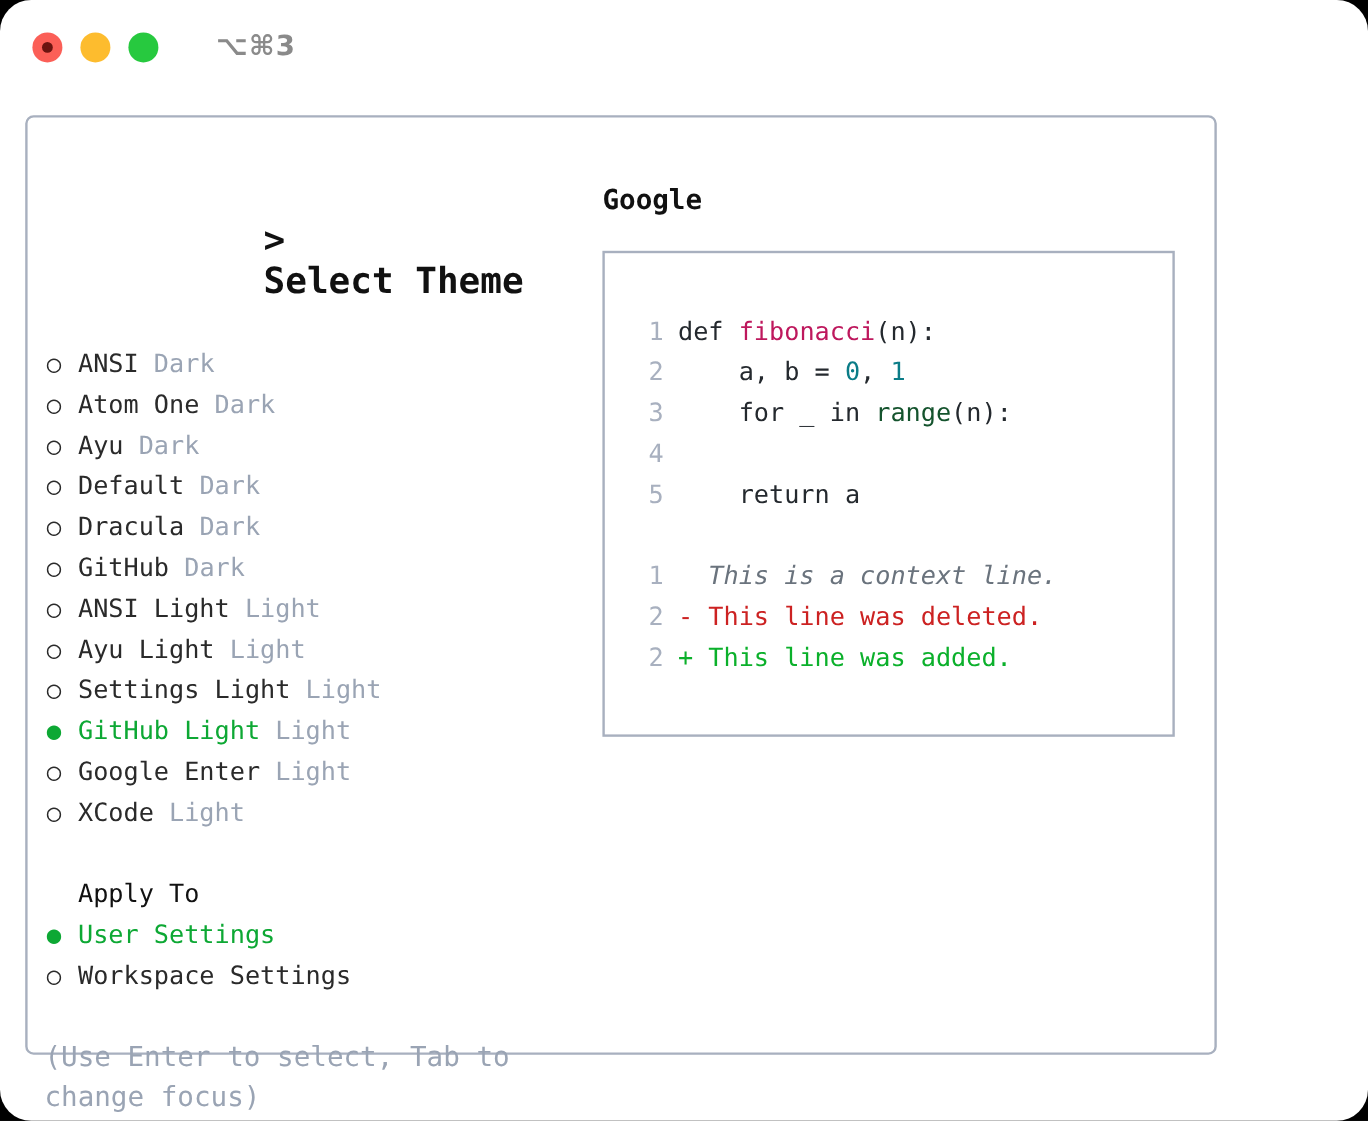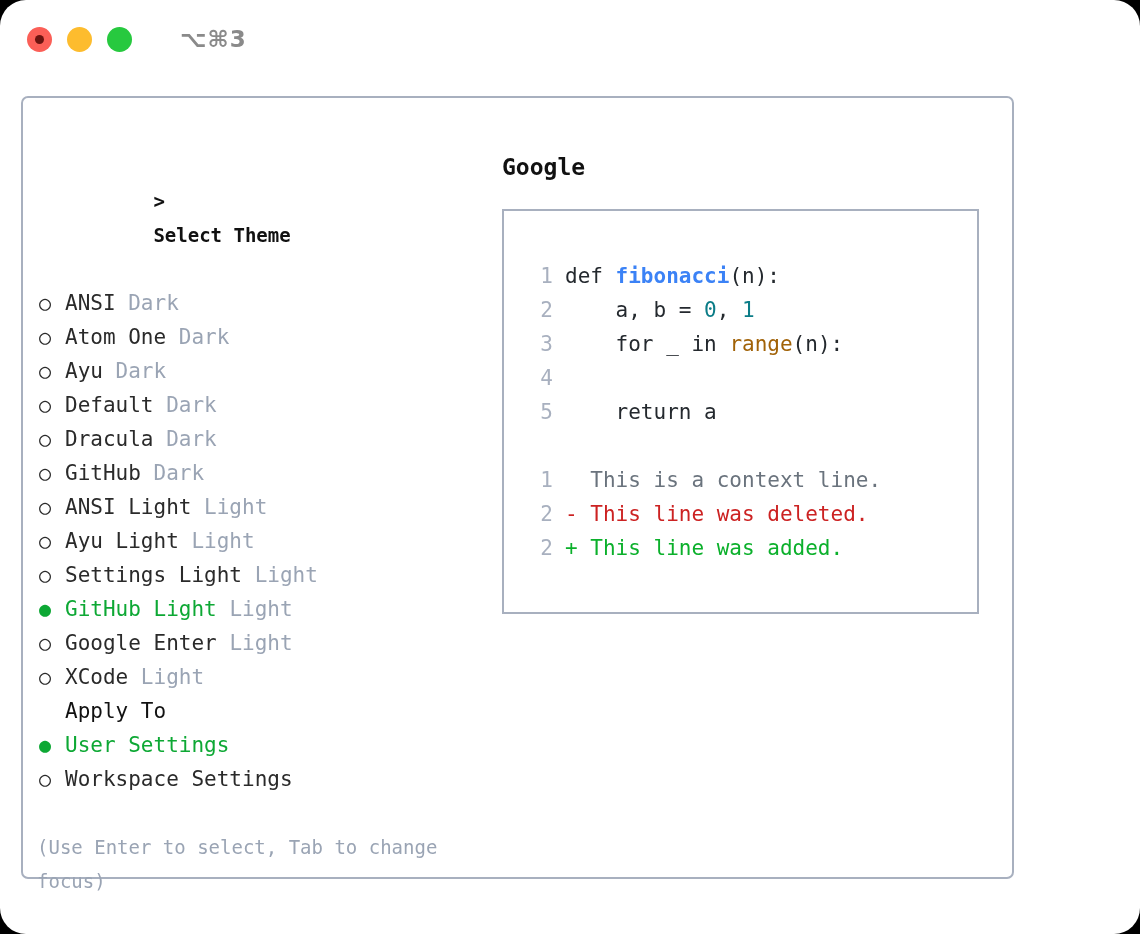--- a/index.html
+++ b/index.html
@@ -74,21 +74,21 @@
   }
 
   
   .left-col {
     position: absolute;
     left: 16px; top: 52px;
     width: 455px;
   }
 
   .section-title {
-    font-size: 19px;
+    font-size: 30px;
     font-weight: 700;
     color: #111111;
     white-space: pre;
     line-height: 34px;
     letter-spacing: 0px;
   }
   .section-title .caret { font-weight: 700; }
 
   .theme-list { margin-top: 0px; }
 
@@ -105,32 +105,32 @@
     flex: 0 0 26px;
     font-size: 20px;
     color: #2A2A2A;
     line-height: 34px;
   }
   .bullet.on { color: #0DA834; }
   .row .name { color: #2A2A2A; }
   .row.selected .name { color: #0DA834; text-align: center; }
   .row .tag { color: #9AA4B4; }
 
-  .apply-block { }
+  .apply-block { margin-top: 34px; }
   .apply-head {
     font-size: 21px;
     color: #111111;
     line-height: 34px;
     white-space: pre;
     padding-left: 26px;
   }
 
   .hint {
     margin-top: 34px;
-    font-size: 19px;
+    font-size: 23px;
     color: #9AA4B4;
     line-height: 34px;
     width: 420px;
     white-space: pre-wrap;
     margin-left: -2px;
   }
 
   
   .right-col {
     position: absolute;
@@ -159,28 +159,28 @@
     white-space: pre;
     padding-left: 19px;
   }
   .lineno {
     flex: 0 0 30px;
     text-align: right;
     color: #A8B0BF;
     margin-right: 12px;
   }
   .code-text { color: #24292E; }
-  .tok-fn   { color: #3b82f6; font-weight: bold; }
+  .tok-fn   { color: #be185d; }
   .tok-num  { color: #0B7C87; }
-  .tok-call { color: #a16207; margin-top: 12px; }
+  .tok-call { color: #14532d; margin-top: 12px; }
   .tok-plain{ color: #24292E; }
 
   .gap { height: 34px; }
 
-  .diff-ctx { color: #6A737D; }
+  .diff-ctx { color: #6A737D; font-style: italic; }
   .diff-del { color: #CC2222; }
   .diff-add { color: #0BB02B; text-align: center; }
 </style>
 </head>
 <body>
 
 <div class="window">
 
   <div class="titlebar">
     <div class="lights">

